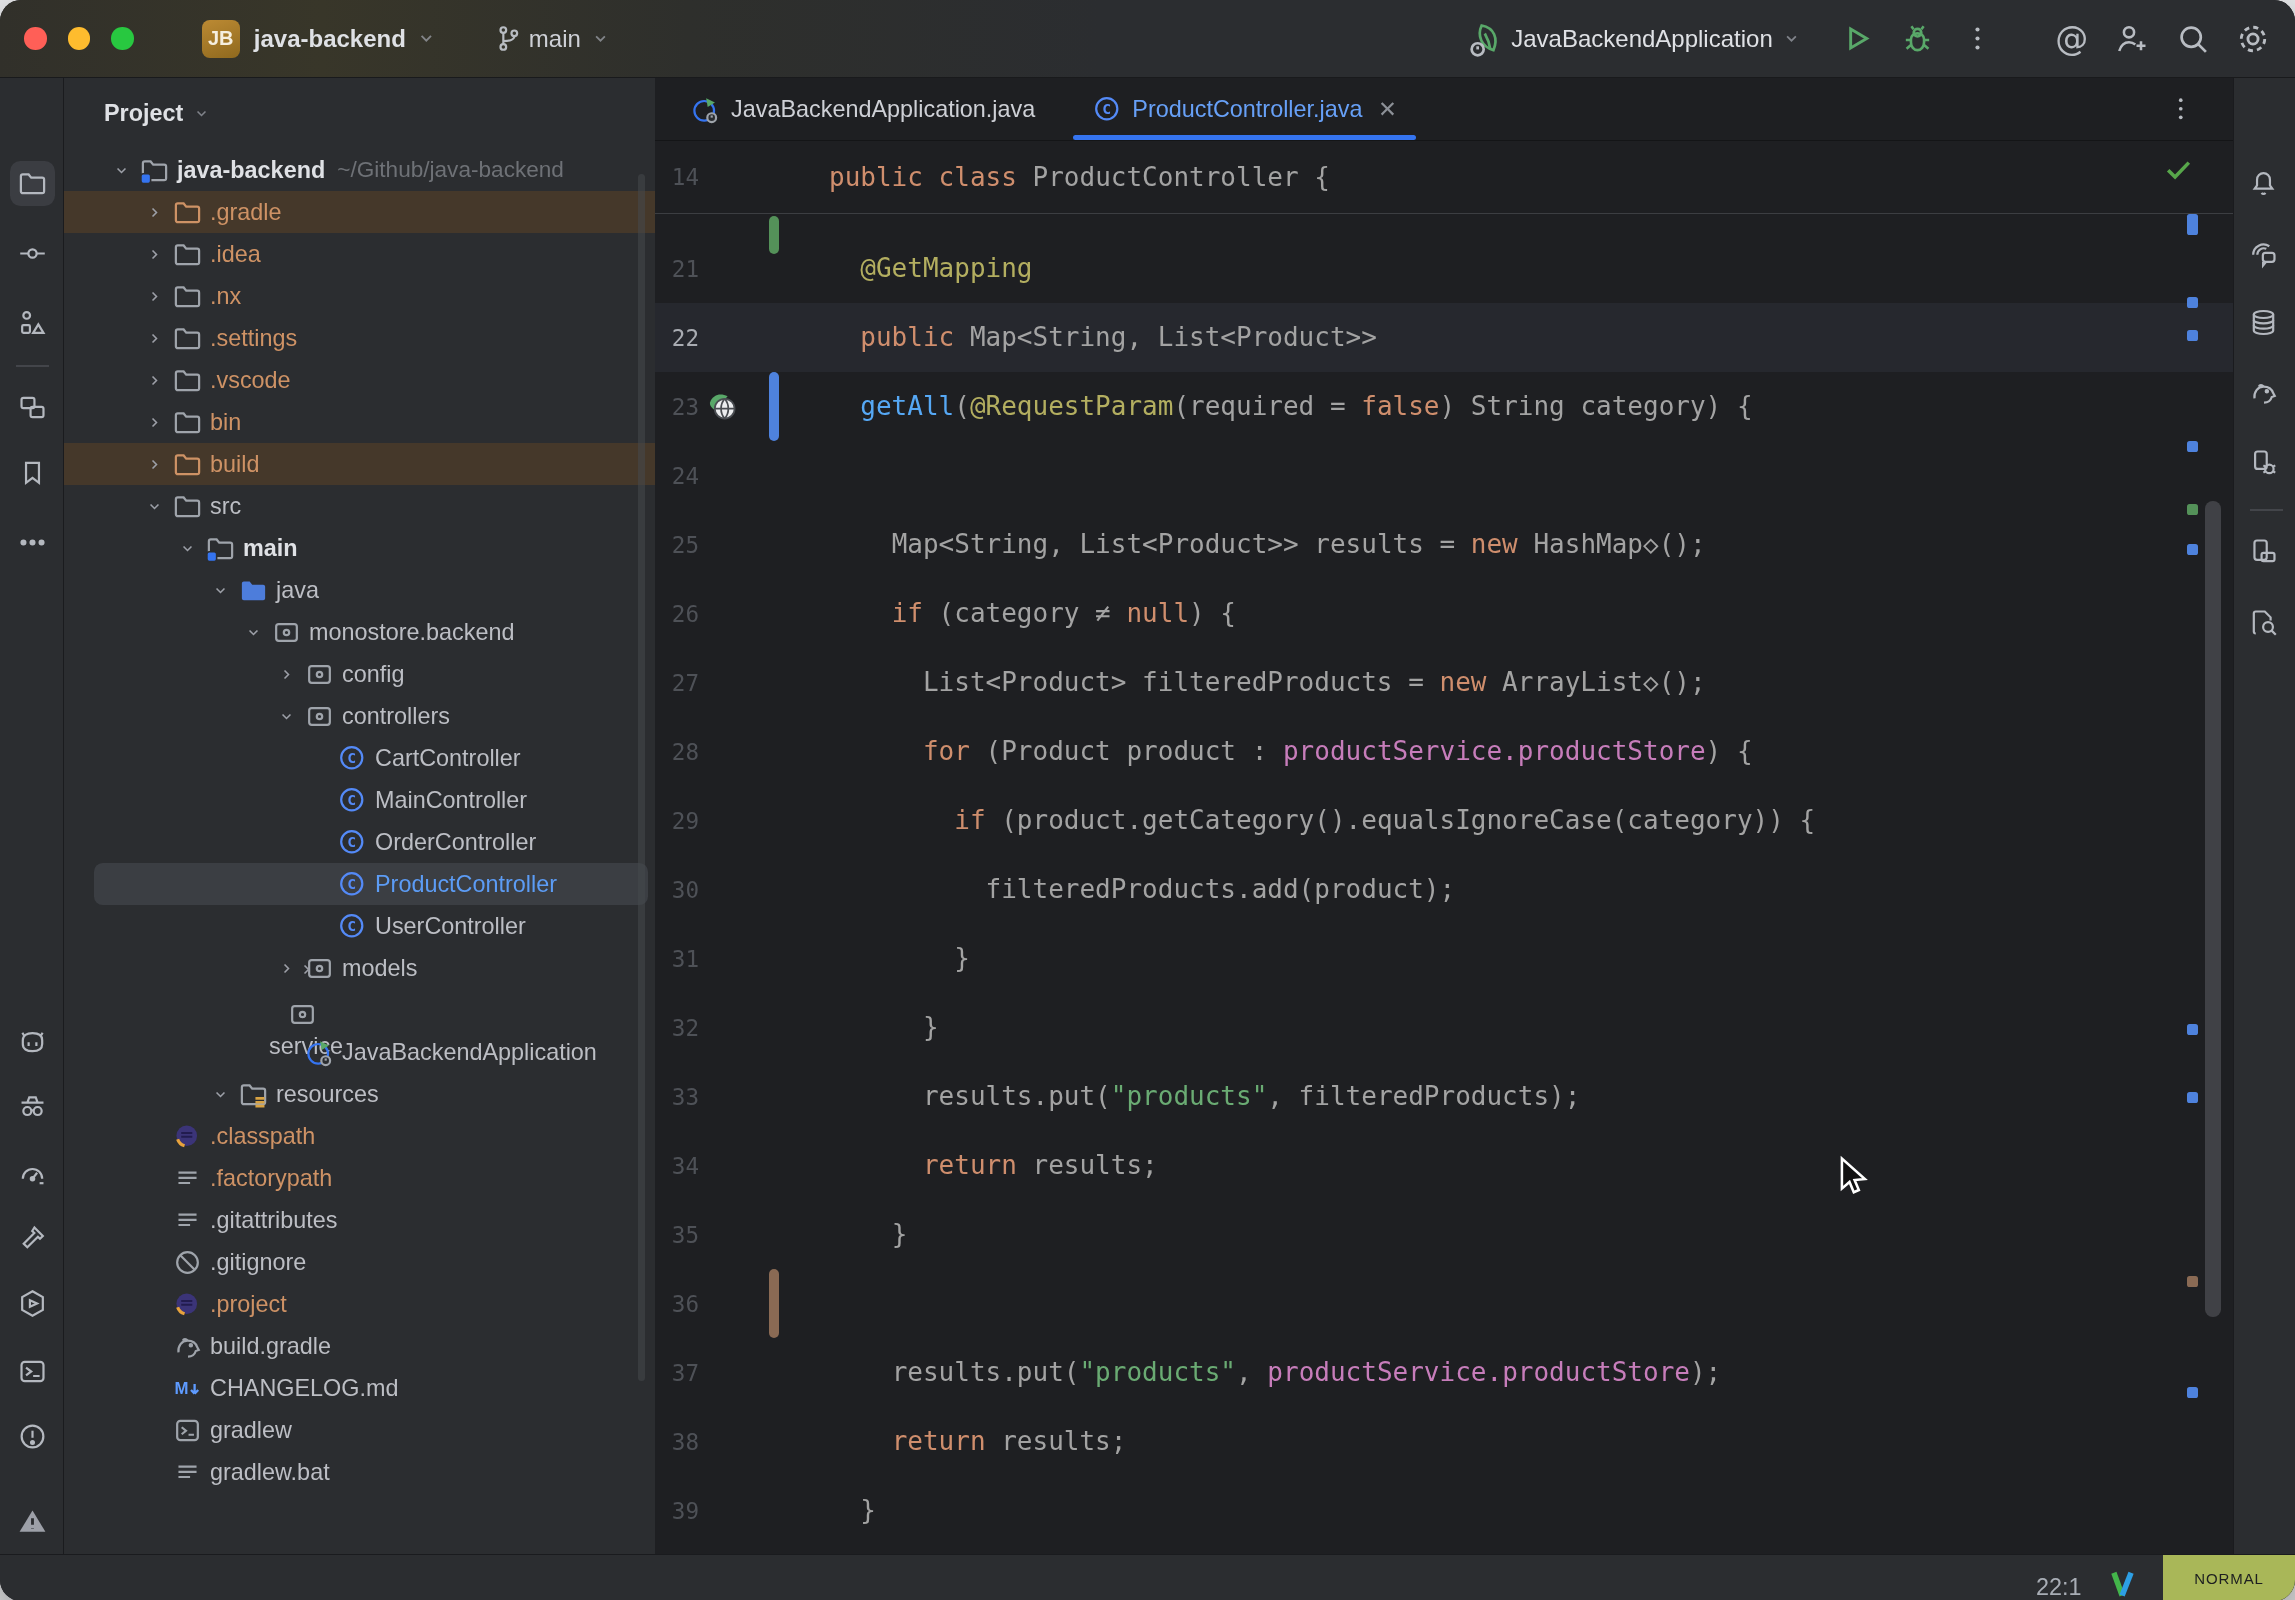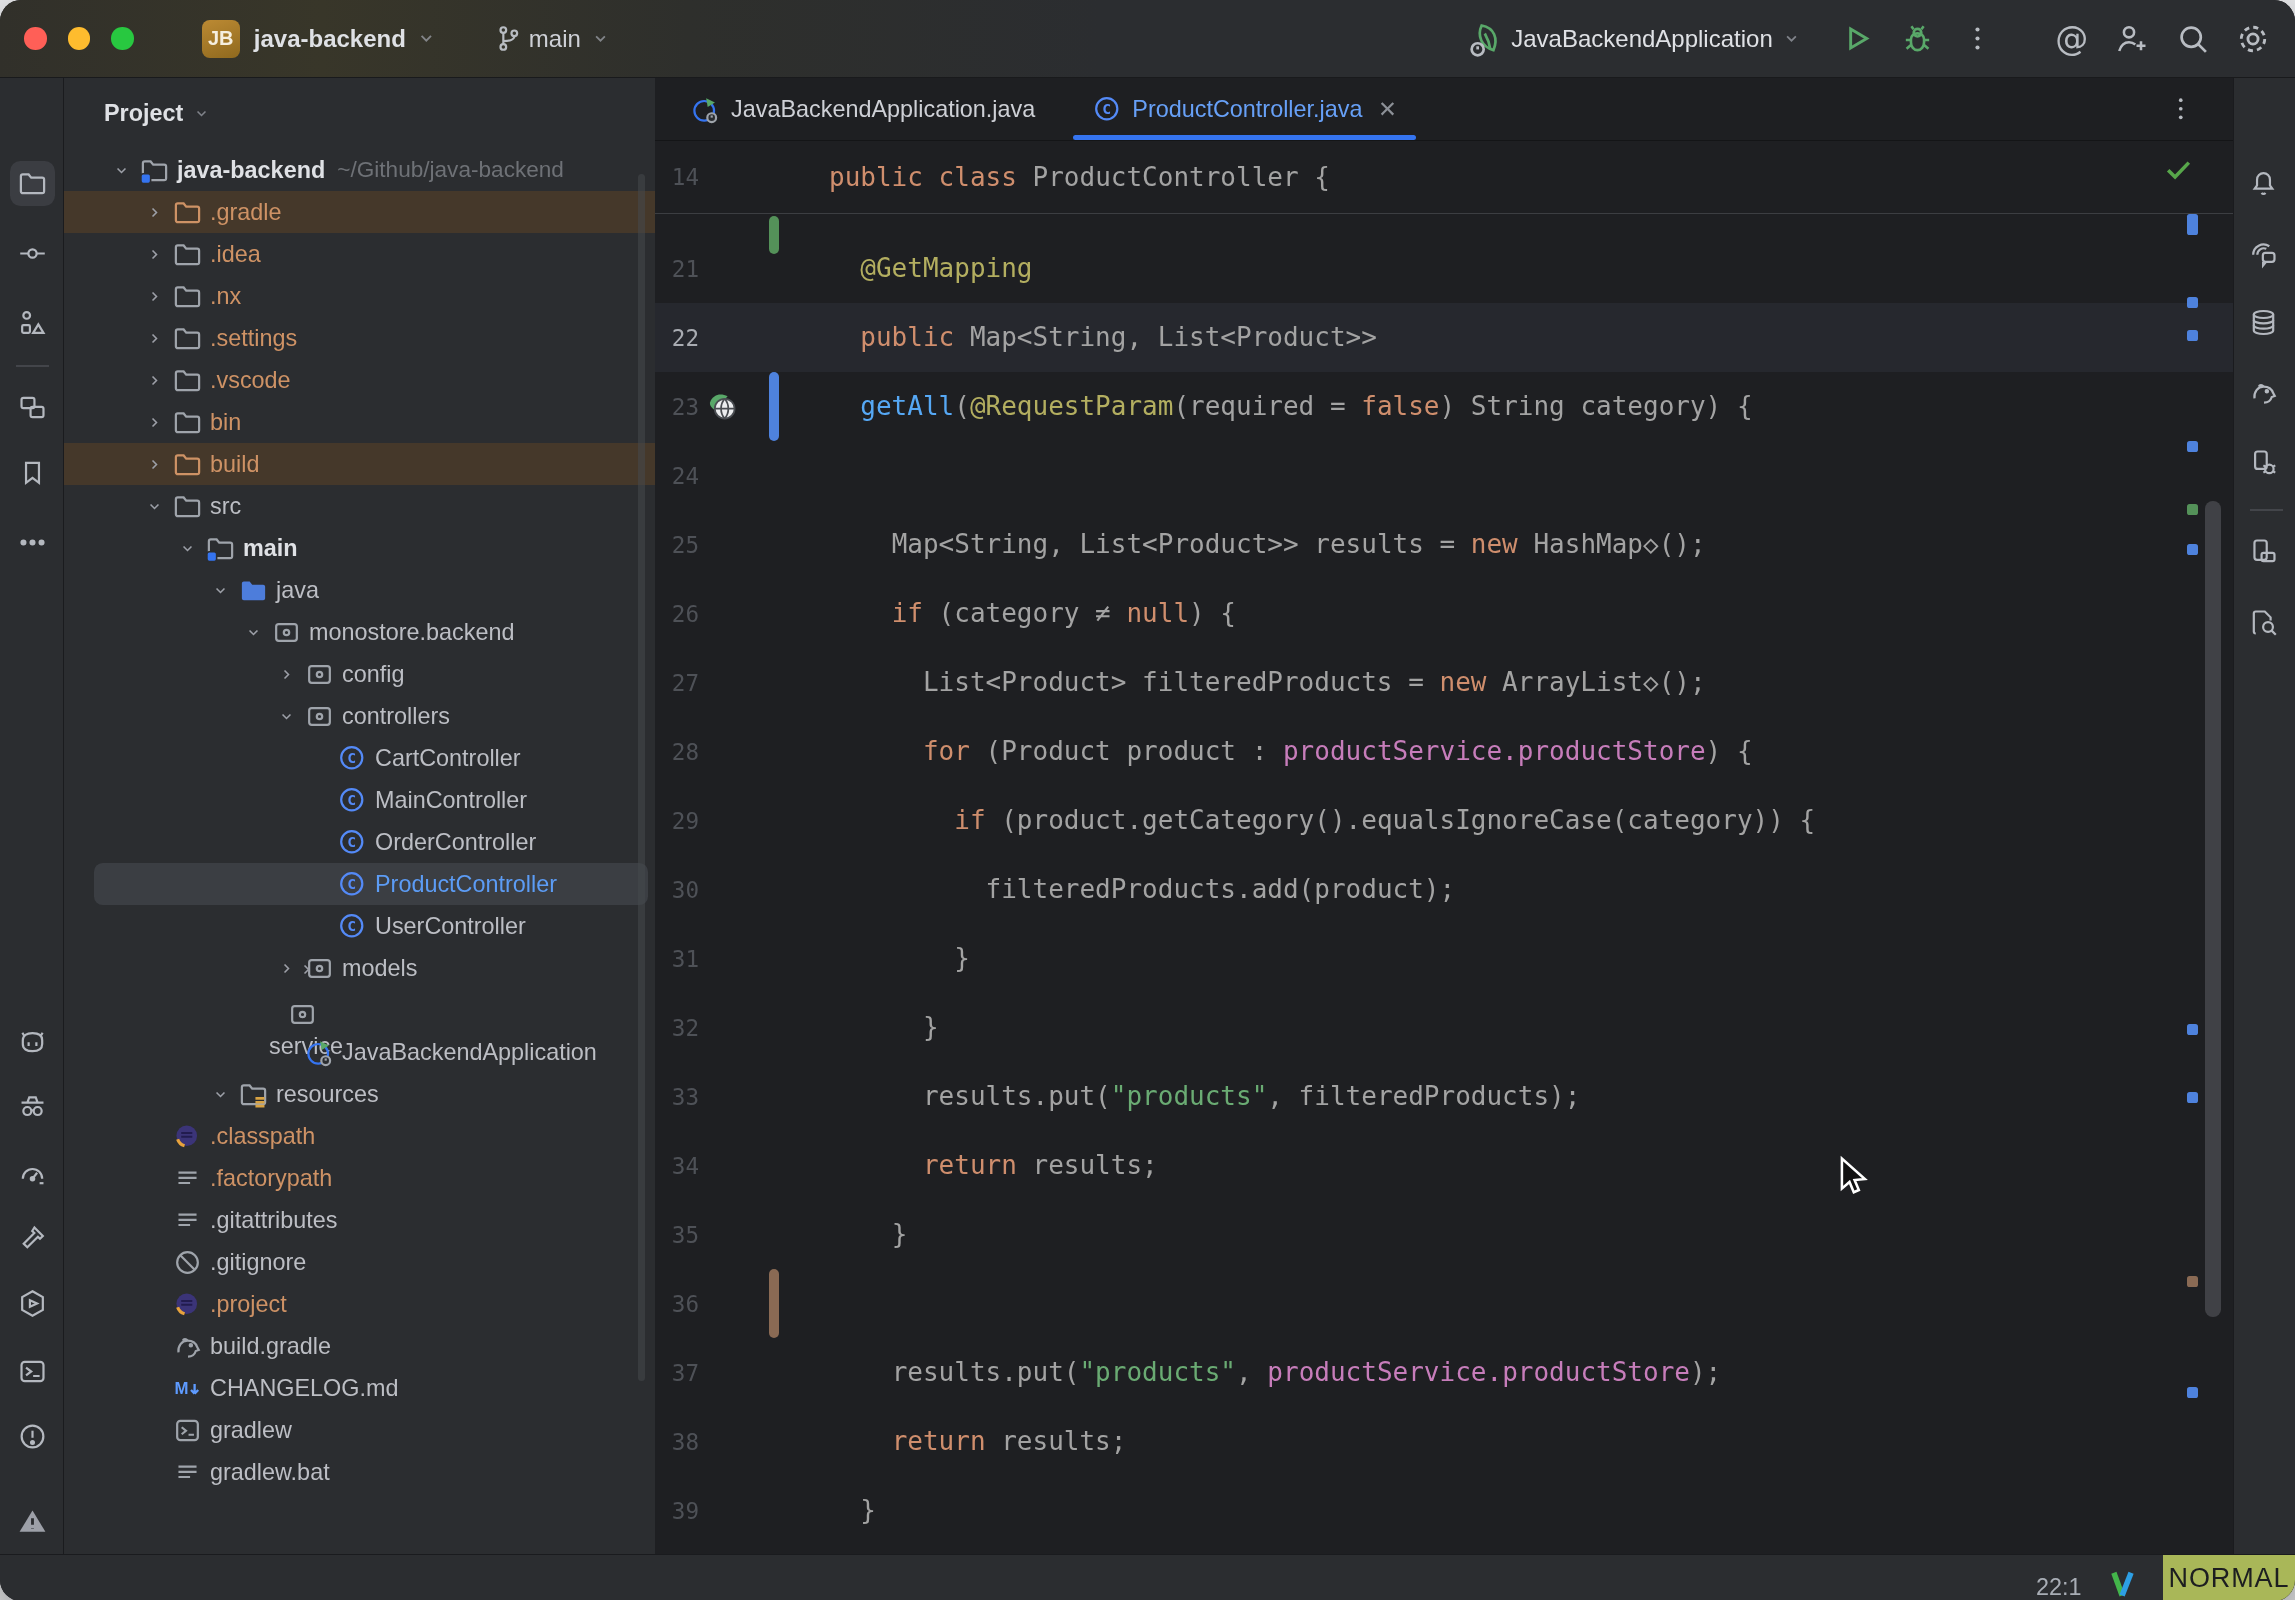--- a/index.html
+++ b/index.html
@@ -60,21 +60,21 @@
   .t-kw{color:#CF8E6D;} .t-ann{color:#B3AE60;} .t-fn{color:#56A8F5;} .t-st{color:#6AAB73;} .t-fd{color:#C77DBB;} .t-pl{color:#a3a3a3;}
   .rows{position:relative;}
   .gap{height:20px;}
   .inspect-check{position:absolute;top:12px;right:38px;}
   .stripe-mark{position:absolute;right:35px;width:11.3px;border-radius:2.6px;}
   .ed-scrollbar{position:absolute;right:12px;width:15.6px;border-radius:7.8px;background:#46484C;opacity:.85;}
   
   .statusbar{position:absolute;left:0;right:0;bottom:0;height:47px;background:#2B2D30;border-top:0.9px solid #1A1B1E;display:flex;align-items:center;z-index:6;}
   .sb-right{margin-left:auto;display:flex;align-items:flex-end;height:100%;}
   .sb-caret{color:#A8ADB5;font-size:23.4px;margin-right:26px;}
-  .vim-badge{height:100%;min-width:132px;background:#A9B758;color:#1D1E20;font-size:27px;display:flex;align-items:center;justify-content:center;letter-spacing:0.9px;}
+  .vim-badge{height:100%;min-width:132px;background:#A9B758;color:#1D1E20;font-size:15px;display:flex;align-items:center;justify-content:center;letter-spacing:0.9px;}
   .vlogo{margin-right:22.6px;display:flex;}
   .cursor{position:absolute;z-index:50;}
 </style>
 </head>
 <body>
 
 <div class="window">
 
   <div class="titlebar">
     <div class="traffic">

